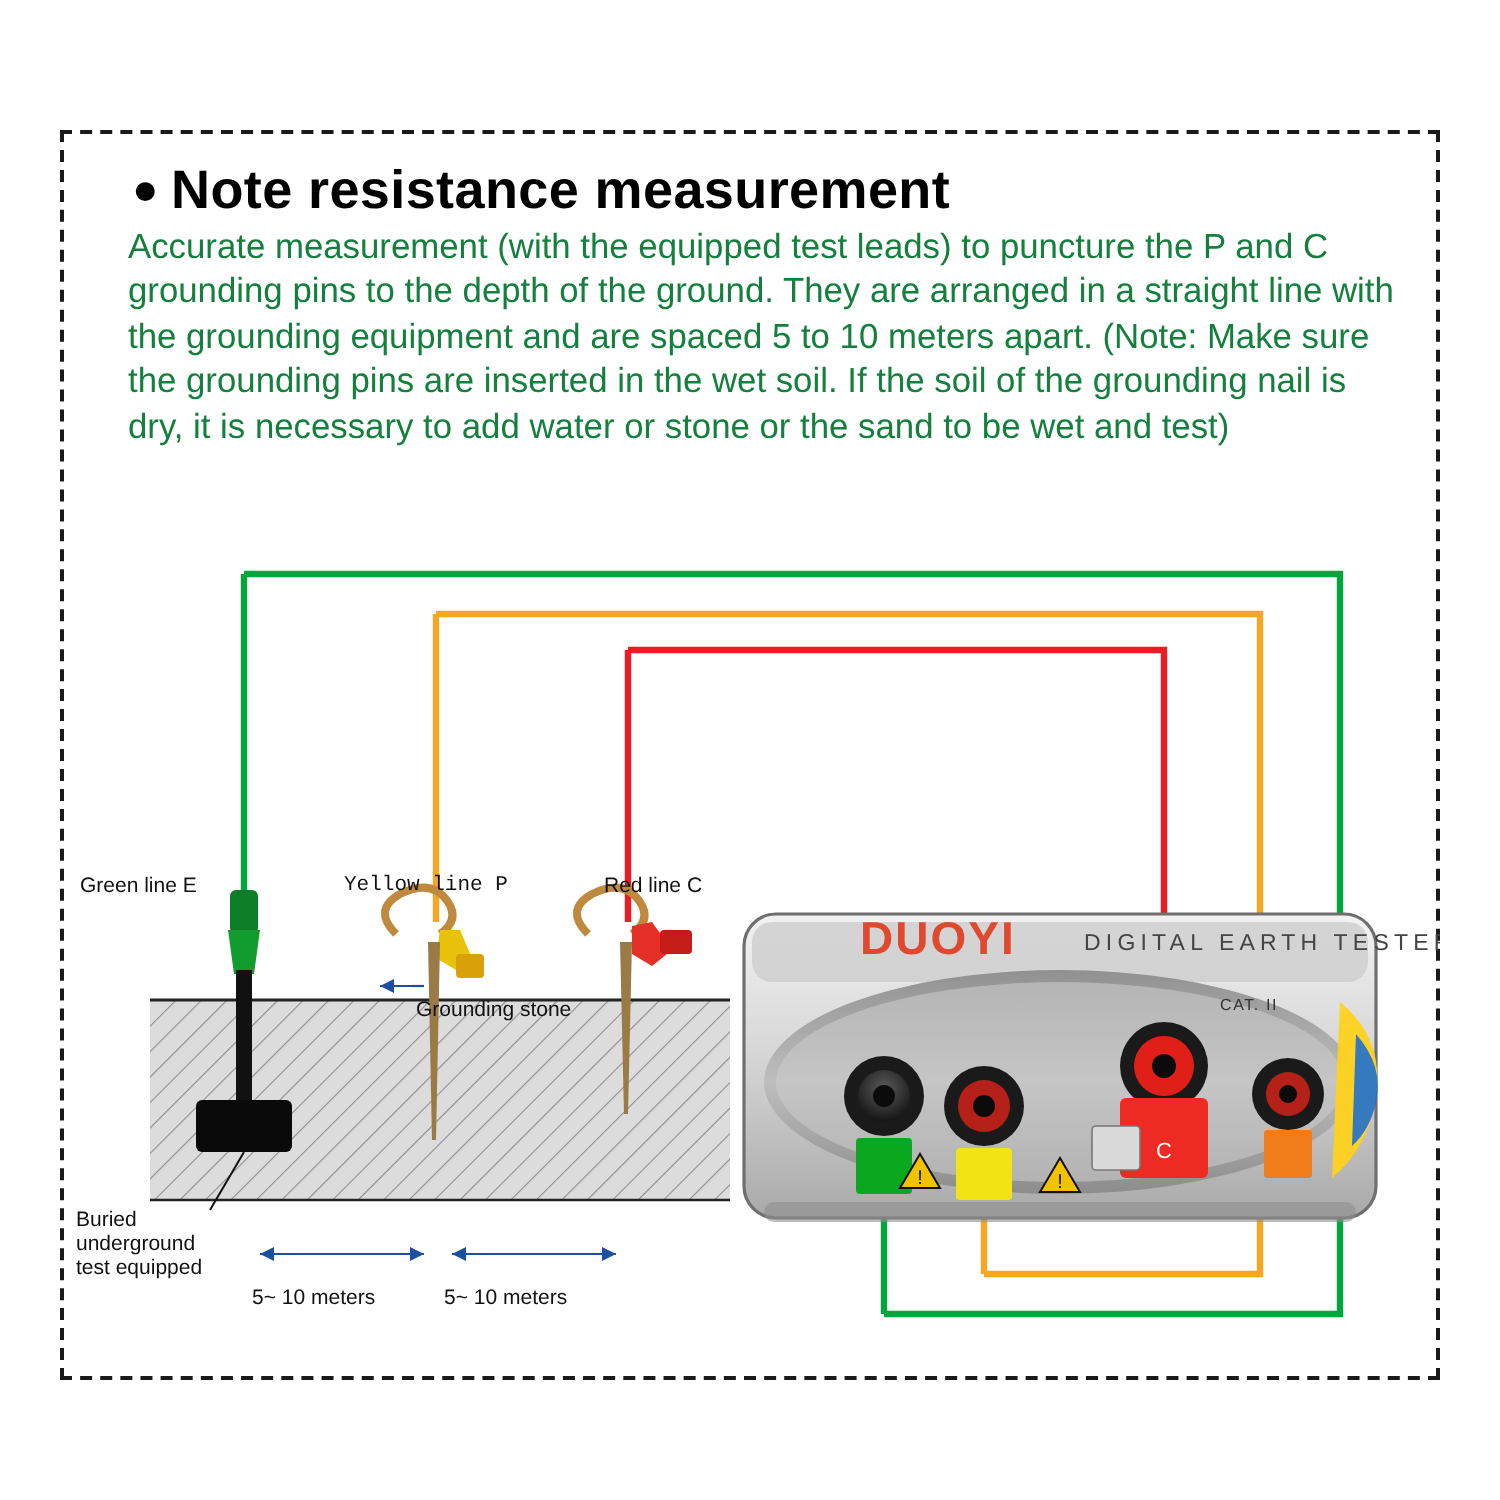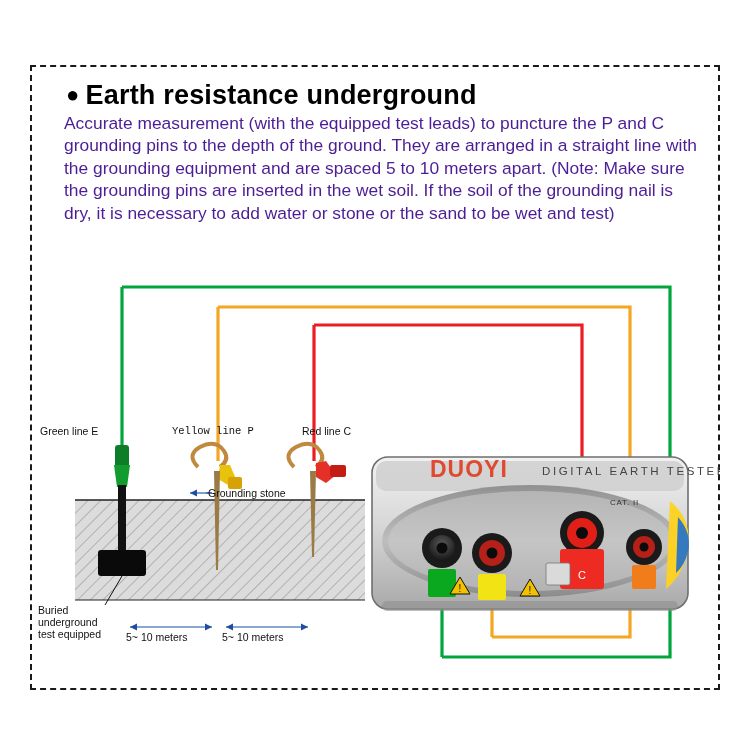--- a/index.html
+++ b/index.html
@@ -43,55 +43,56 @@
     vertical-align: 2px;
     margin-right: 6px;
   }
   .para {
     position: absolute;
     left: 64px;
     top: 112px;
     width: 634px;
     font-size: 17.4px;
     line-height: 1.29;
-    color: #4c1d95;
+    color: #15803d;
   }
   .diagram {
     position: absolute;
     left: 30px;
     top: 265px;
     width: 690px;
     height: 420px;
   }
   .diagram svg {
     display: block;
   }
   .lbl {
     position: absolute;
     font-size: 10.5px;
     color: #111;
     white-space: nowrap;
+    margin-top: 12px;
   }
   .lbl-multi {
     position: absolute;
     font-size: 10.5px;
     color: #111;
     line-height: 1.12;
     width: 70px;
   }
 </style>
 </head>
 <body>
 
 <div id="root">
 
   <div class="dashed-frame"></div>
 
   <div class="heading">
-    <span class="bullet">●</span><span>Earth resistance underground</span>
+    <span class="bullet">●</span><span>Note resistance measurement</span>
   </div>
 
   <div class="para">Accurate measurement (with the equipped test leads) to puncture the P and C grounding pins to the depth of the ground. They are arranged in a straight line with the grounding equipment and are spaced 5 to 10 meters apart. (Note: Make sure the grounding pins are inserted in the wet soil. If the soil of the grounding nail is dry, it is necessary to add water or stone or the sand to be wet and test)</div>
 
   <div class="diagram">
     <svg width="690" height="420" viewBox="0 0 690 420" xmlns="http://www.w3.org/2000/svg">
 
       <defs>
         <pattern id="hatch" width="9" height="9" patternTransform="rotate(45)" patternUnits="userSpaceOnUse">
           <rect width="9" height="9" fill="#dcdcdc"></rect>

